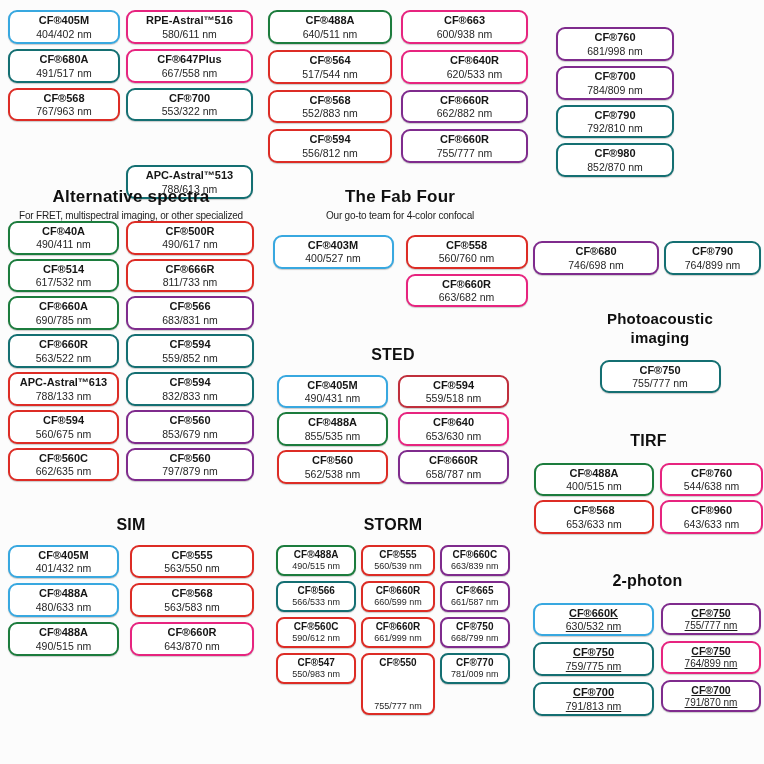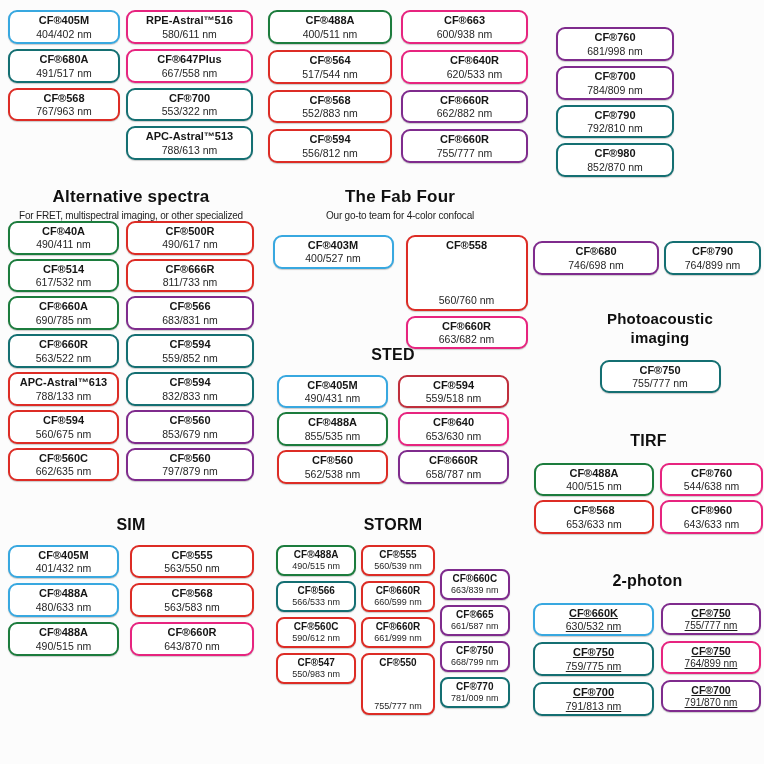--- a/index.html
+++ b/index.html
@@ -71,21 +71,21 @@
   #s-tirf .col { gap:4px; } #s-tirf .col.a { width:120px; } #s-tirf .col.b { width:103px; }
   #s-tirf .pill { min-height:31px; }
 
   #s-sim { left:8px; top:516px; width:246px; }
   #s-sim .cols { margin-top:11px; gap:11px; }
   #s-sim .col { gap:5px; } #s-sim .col.a { width:111px; } #s-sim .col.b { width:124px; }
   #s-sim .pill { min-height:31px; }
 
   #s-storm { left:276px; top:516px; width:234px; }
   #s-storm .cols { margin-top:11px; gap:5px; justify-content:center; }
-  #s-storm .col { gap:5px; } #s-storm .col.a { width:81px; } #s-storm .col.b { width:74px; } #s-storm .col.c { width:71px;margin-top:24px; }
+  #s-storm .col { gap:5px; } #s-storm .col.a { width:81px; } #s-storm .col.b { width:74px; } #s-storm .col.c { width:71px; }
 
   #s-2p { left:533px; top:572px; width:229px; }
   #s-2p .cols { margin-top:13px; gap:7px;text-decoration:underline; }
   #s-2p .col { gap:6px; } #s-2p .col.a { width:121px; } #s-2p .col.b { width:100px; }
   #s-2p .pill { min-height:31px; }
   #s-2p .col.b .pill .dye-name { font-size:10.5px; }
   #s-2p .col.b .pill .dye-range { font-size:10px; }
 </style>
 </head>
 <body>
@@ -113,32 +113,32 @@
           <div class="dye-range">580/611 nm</div>
         </div>
         <div class="pill" style="border-color: rgb(231, 36, 127);">
           <div class="dye-name">CF®647Plus</div>
           <div class="dye-range">667/558 nm</div>
         </div>
         <div class="pill" style="border-color: rgb(20, 111, 114);">
           <div class="dye-name">CF®700</div>
           <div class="dye-range">553/322 nm</div>
         </div>
-        <div class="pill" style="border-color: rgb(20, 111, 114);">
+        <div class="pill" style="border-color: rgb(20, 111, 114); margin-top: 39px;">
           <div class="dye-name">APC-Astral™513</div>
           <div class="dye-range">788/613 nm</div>
         </div>
       </div>
   </div>
 
   <div class="group" id="g-top-mid">
     <div class="col a">
         <div class="pill" style="border-color: rgb(28, 124, 61);">
           <div class="dye-name">CF®488A</div>
-          <div class="dye-range">400/511 nm</div>
+          <div class="dye-range">640/511 nm</div>
         </div>
         <div class="pill" style="border-color: rgb(221, 44, 37);">
           <div class="dye-name">CF®564</div>
           <div class="dye-range">517/544 nm</div>
         </div>
         <div class="pill" style="border-color: rgb(221, 44, 37);">
           <div class="dye-name">CF®568</div>
           <div class="dye-range">552/883 nm</div>
         </div>
         <div class="pill" style="border-color: rgb(221, 44, 37);">
@@ -258,21 +258,21 @@
     <div class="sec-title big">The Fab Four</div>
     <div class="sec-sub">Our go-to team for 4-color confocal</div>
     <div class="cols">
       <div class="col a">
           <div class="pill" style="border-color: rgb(56, 168, 224);">
             <div class="dye-name">CF®403M</div>
             <div class="dye-range">400/527 nm</div>
           </div>
         </div>
       <div class="col b">
-          <div class="pill" style="border-color: rgb(221, 44, 37); gap: 42px;">
+          <div class="pill" style="border-color: rgb(221, 44, 37);">
             <div class="dye-name">CF®558</div>
             <div class="dye-range">560/760 nm</div>
           </div>
           <div class="pill" style="border-color: rgb(231, 36, 127);">
             <div class="dye-name">CF®660R</div>
             <div class="dye-range">663/682 nm</div>
           </div>
         </div>
     </div>
   </div>

